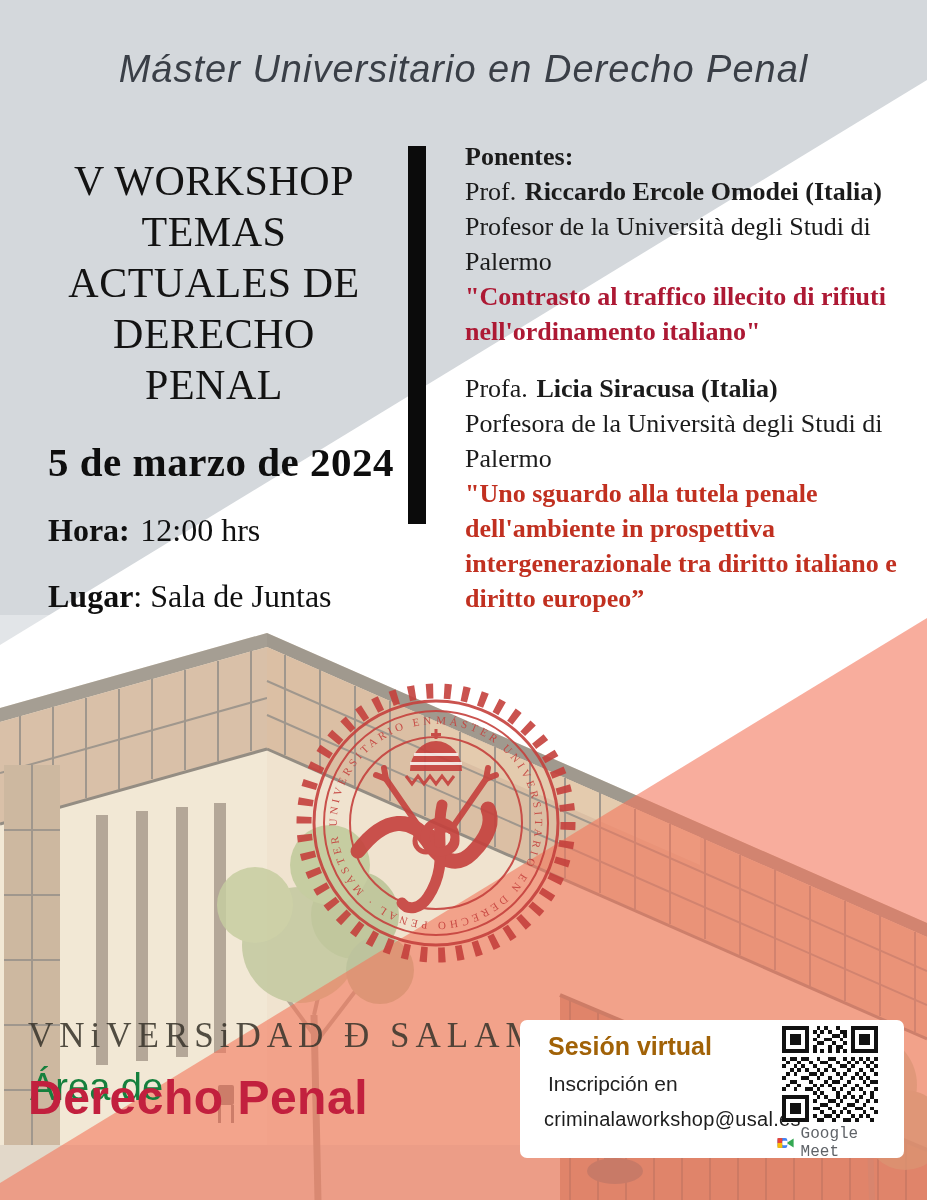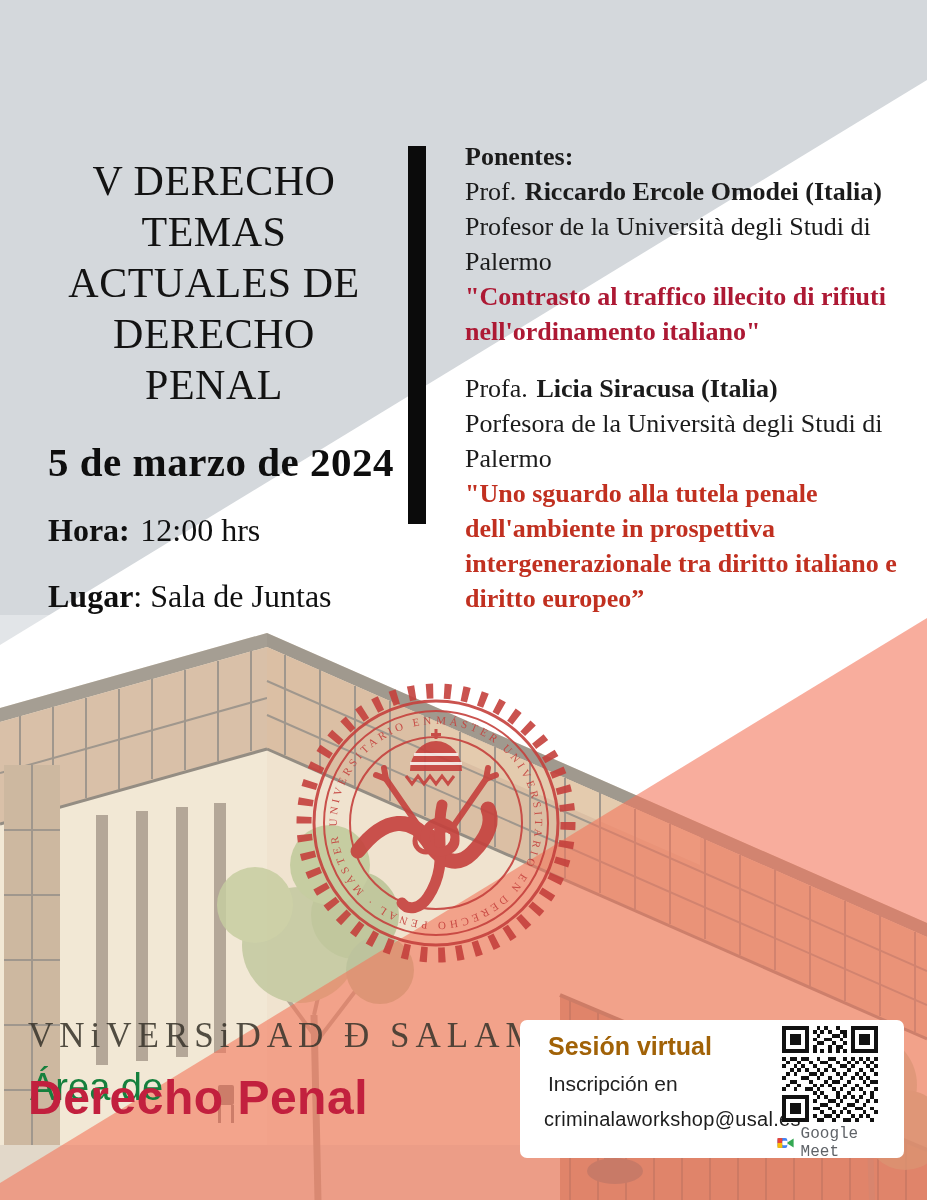--- a/index.html
+++ b/index.html
@@ -142,23 +142,24 @@
       <path d="M50,-44 l10,-4 M50,-44 l2,-11" stroke-width="6"></path>
     </g>
 
     <g stroke="#c5413d" stroke-linecap="round" fill="none">
       <path d="M-78,28 C-50,-8 -24,-6 -8,18 C6,40 22,44 36,30 C52,14 58,0 52,-14" stroke-width="15"></path>
       <path d="M6,-18 C-2,16 14,40 -8,74 C-16,86 -28,88 -34,80" stroke-width="11"></path>
       <circle cx="4" cy="14" r="15" stroke-width="9"></circle>
     </g>
   </svg>
 
+  <div class="program-title">Máster Universitario en Derecho Penal</div>
 
   <div class="wtitle">
-    <div>V DERECHO</div>
+    <div>V WORKSHOP</div>
     <div>TEMAS</div>
     <div>ACTUALES DE</div>
     <div>DERECHO</div>
     <div>PENAL</div>
   </div>
 
   <div class="divider-bar"></div>
 
   <div class="date-line">5 de marzo de 2024</div>
 

